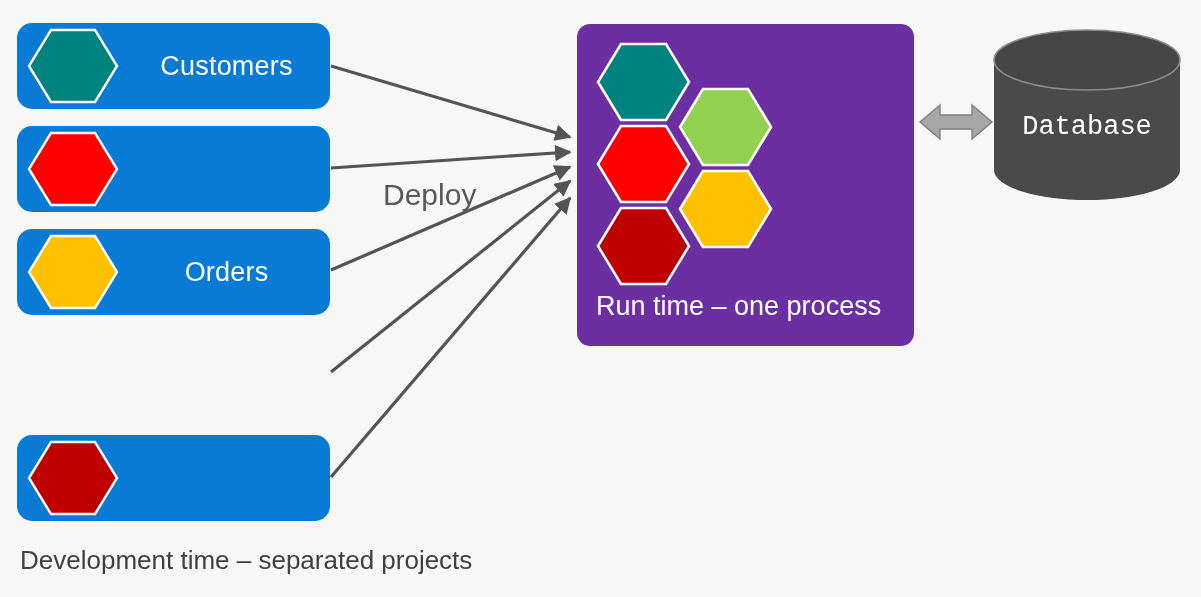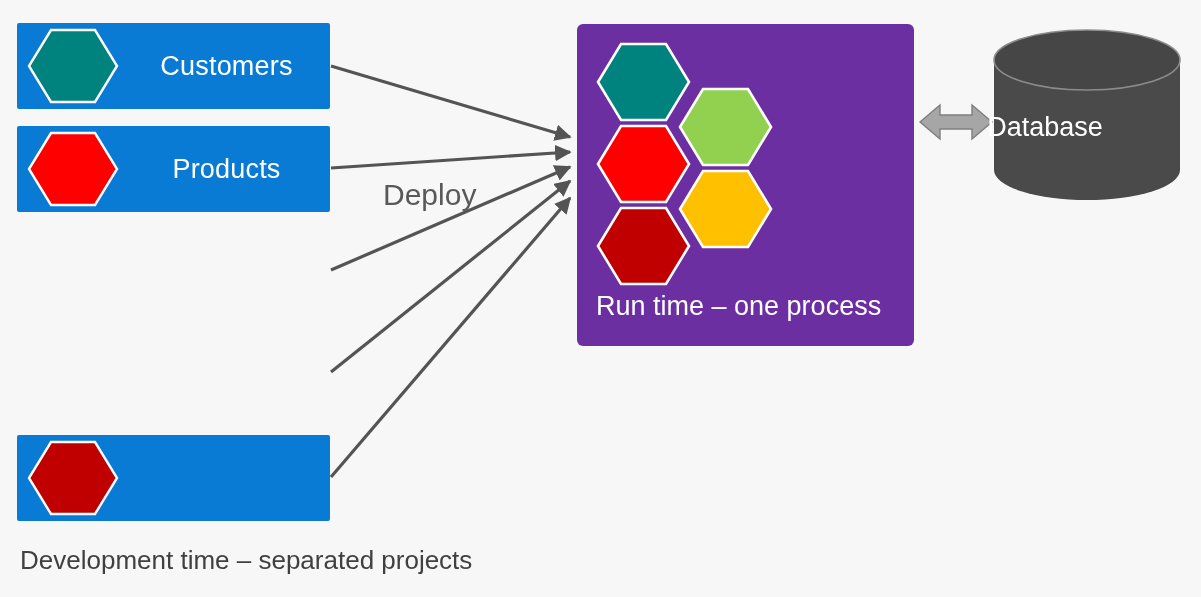--- a/index.html
+++ b/index.html
@@ -31,21 +31,21 @@
     pointer-events: none;
   }
 
   
   .project-card {
     position: absolute;
     left: 17px;
     width: 313px;
     height: 86px;
     background: #0A7BD5;
-    border-radius: 2px;
+    border-radius: 15px;
     box-sizing: border-box;
   }
   .card-hex {
     position: absolute;
     left: 10px;
     top: 5px;
     width: 92px;
     height: 76px;
   }
   .card-label {
@@ -65,21 +65,21 @@
   }
 
   
   #runtime-box {
     position: absolute;
     left: 577px;
     top: 24px;
     width: 337px;
     height: 322px;
     background: #6C2FA2;
-    border-radius: 6px;
+    border-radius: 13px;
     box-sizing: border-box;
   }
   .runtime-hex {
     position: absolute;
     width: 95px;
     height: 80px;
   }
   #runtime-label {
     position: absolute;
     left: 19px;
@@ -104,30 +104,30 @@
   
   #database {
     position: absolute;
     left: 993px;
     top: 29px;
     width: 188px;
     height: 172px;
   }
   #database-label {
     position: absolute;
-    left: 951px;
+    left: 993px;
     top: 29px;
     width: 188px;
     height: 172px;
     display: flex;
     align-items: center;
     justify-content: center;
     color: #FFFFFF;
     font-size: 27px;
-    font-family: Liberation Sans, sans-serif;
+    font-family: Liberation Mono, monospace;
     white-space: nowrap;
     padding-top: 24px;
     box-sizing: border-box;
   }
 
   
   #db-arrow {
     position: absolute;
     left: 918px;
     top: 97px;
@@ -176,23 +176,28 @@
     <svg class="card-hex" viewBox="0 0 92 76">
       <polygon points="24,2 68,2 90,38 68,74 24,74 2,38" fill="#00827F" stroke="#FFFFFF" stroke-width="2.4"></polygon>
     </svg>
     <div class="card-label">Customers</div>
   </div>
 
   <div class="project-card" style="top:126px">
     <svg class="card-hex" viewBox="0 0 92 76">
       <polygon points="24,2 68,2 90,38 68,74 24,74 2,38" fill="#FF0000" stroke="#FFFFFF" stroke-width="2.4"></polygon>
     </svg>
-    <div class="card-label">Products</div>
-  </div>
-
+  </div>
+
+  <div class="project-card" style="top:229px">
+    <svg class="card-hex" viewBox="0 0 92 76">
+      <polygon points="24,2 68,2 90,38 68,74 24,74 2,38" fill="#FFC000" stroke="#FFFFFF" stroke-width="2.4"></polygon>
+    </svg>
+    <div class="card-label">Orders</div>
+  </div>
 
 
   <div class="project-card" style="top:435px">
     <svg class="card-hex" viewBox="0 0 92 76">
       <polygon points="24,2 68,2 90,38 68,74 24,74 2,38" fill="#C00000" stroke="#FFFFFF" stroke-width="2.4"></polygon>
     </svg>
   </div>
 
   <div id="runtime-box">
     <svg class="runtime-hex" style="left:19px; top:18px" viewBox="0 0 95 80">

